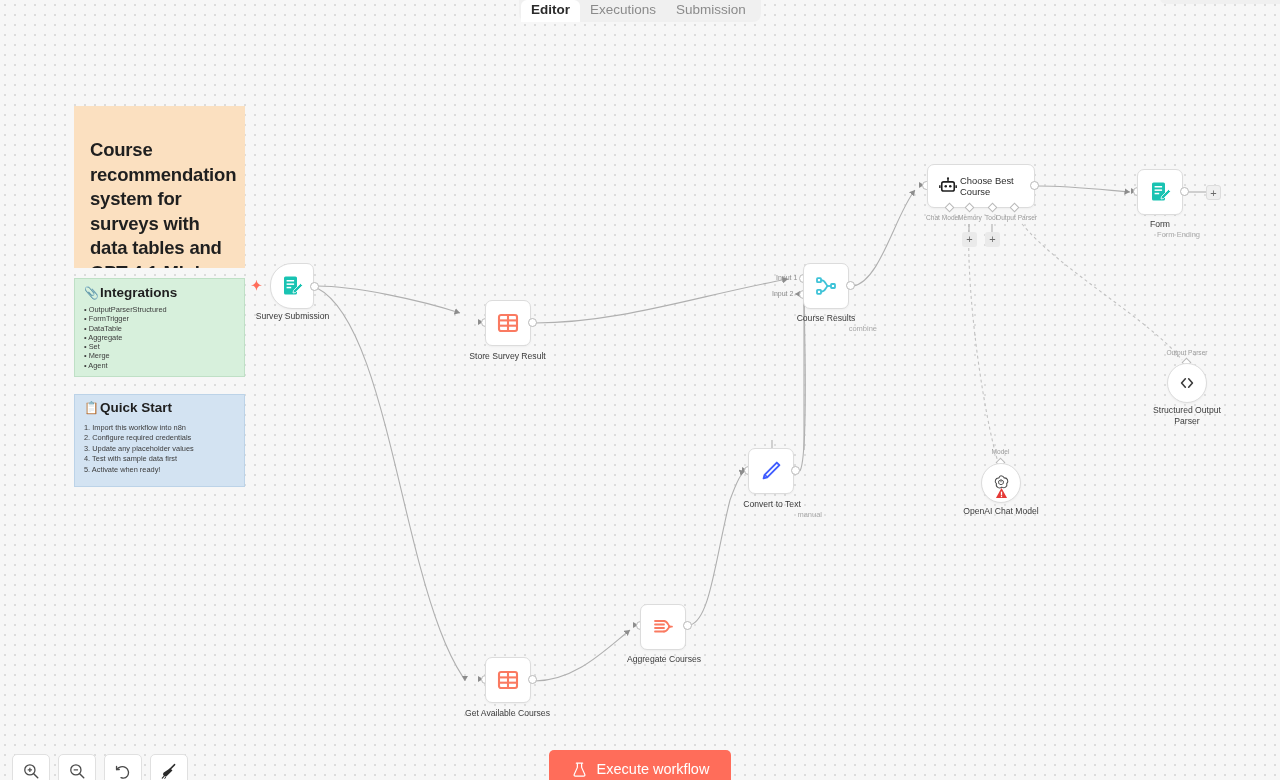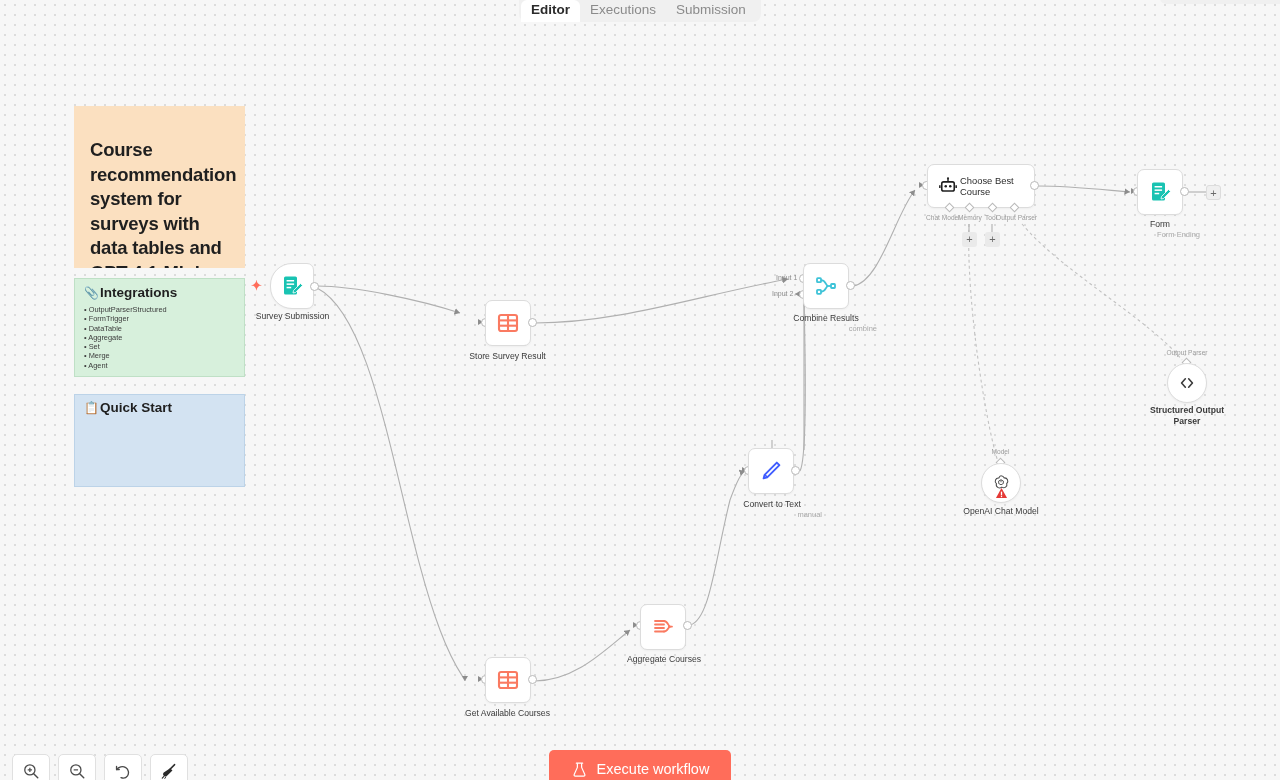--- a/index.html
+++ b/index.html
@@ -263,20 +263,27 @@
     <li>• <span>Merge</span></li>
     <li>• <span>Agent</span></li>
   </ul>
 </div>
 
 <div class="sticky" id="sticky-quickstart">
   <div class="note-h">
     <span class="emoji">📋</span>
     <span>Quick Start</span>
   </div>
+  <ul class="note-list">
+    <li>1. Import this workflow into n8n</li>
+    <li>2. Configure required credentials</li>
+    <li>3. Update any placeholder values</li>
+    <li>4. Test with sample data first</li>
+    <li>5. Activate when ready!</li>
+  </ul>
 </div>
 
 <div class="node">
   <span class="bolt" style="left:251px; top:279px;">✦</span>
   <div class="node-box trigger" style="left:270px; top:263px;">
     <svg width="24" height="24" viewBox="0 0 24 24">
       <rect x="4" y="2.5" width="13" height="18" rx="1.6" fill="#19c3b2"></rect>
       <rect x="6.6" y="6" width="7.5" height="1.5" fill="#fff"></rect>
       <rect x="6.6" y="9.4" width="7.5" height="1.5" fill="#fff"></rect>
       <rect x="6.6" y="12.8" width="4.6" height="1.5" fill="#fff"></rect>
@@ -362,21 +369,21 @@
         <rect x="3" y="4.2" width="4" height="4" rx="0.7"></rect>
         <rect x="3" y="15.8" width="4" height="4" rx="0.7"></rect>
         <rect x="17" y="10" width="4" height="4" rx="0.7"></rect>
         <path d="M7 6.2 C12 6.2 12 12 14 12"></path>
         <path d="M7 17.8 C12 17.8 12 12 14 12"></path>
         <line x1="14" y1="12" x2="17" y2="12"></line>
       </g>
     </svg>
   </div>
   <div class="ep" style="left:846px; top:281px;"></div>
-  <div class="node-label" style="left:775px; top:313px; width:102px;">Combine Results</div>
+  <div class="node-label" style="left:775px; top:313px; width:102px;">Course Results</div>
   <div class="node-sub" style="left:775px; top:324px; width:102px;">combine</div>
 </div>
 
 <div class="node">
   <div class="ep-in" style="left:919px; top:182px;"></div>
   <div class="ep" style="left:922px; top:181px;"></div>
   <div class="node-box agent" style="left:927px; top:164px;">
     <svg width="20" height="20" viewBox="0 0 24 24">
       <rect x="4.5" y="7" width="15" height="11" rx="2.2" fill="none" stroke="#1f1f1f" stroke-width="1.9"></rect>
       <circle cx="9.3" cy="12.4" r="1.5" fill="#1f1f1f"></circle>
@@ -426,21 +433,21 @@
   <div class="conn-label" style="left:1155px; top:349px; width:64px; text-align:center;">Output Parser</div>
   <div class="diamond" style="left:1183px; top:359px;"></div>
   <div class="node-box circ" style="left:1167px; top:363px;">
     <svg width="20" height="20" viewBox="0 0 24 24">
       <g stroke="#3a3a3a" stroke-width="1.9" fill="none" stroke-linecap="round" stroke-linejoin="round">
         <path d="M10 7 L5.5 12 L10 17"></path>
         <path d="M14 7 L18.5 12 L14 17"></path>
       </g>
     </svg>
   </div>
-  <div class="node-label wrap" style="left:1141px; top:405px; width:92px;font-weight:bold;">Structured Output Parser</div>
+  <div class="node-label wrap" style="left:1141px; top:405px; width:92px;">Structured Output Parser</div>
 </div>
 
 <div class="node">
   <div class="ep-in" style="left:1131px; top:188px;"></div>
   <div class="ep" style="left:1133px; top:187px;"></div>
   <div class="node-box square" style="left:1137px; top:169px;">
     <svg width="24" height="24" viewBox="0 0 24 24">
       <rect x="4" y="2.5" width="13" height="18" rx="1.6" fill="#19c3b2"></rect>
       <rect x="6.6" y="6" width="7.5" height="1.5" fill="#fff"></rect>
       <rect x="6.6" y="9.4" width="7.5" height="1.5" fill="#fff"></rect>

